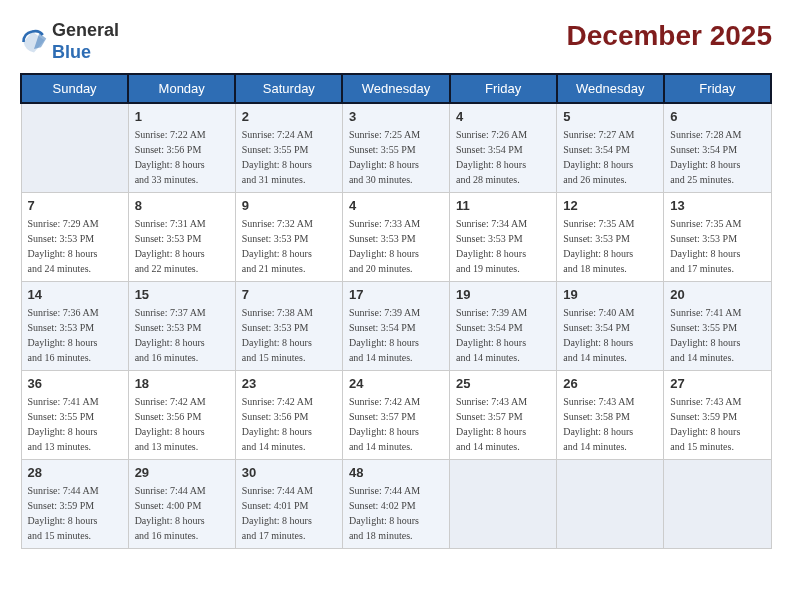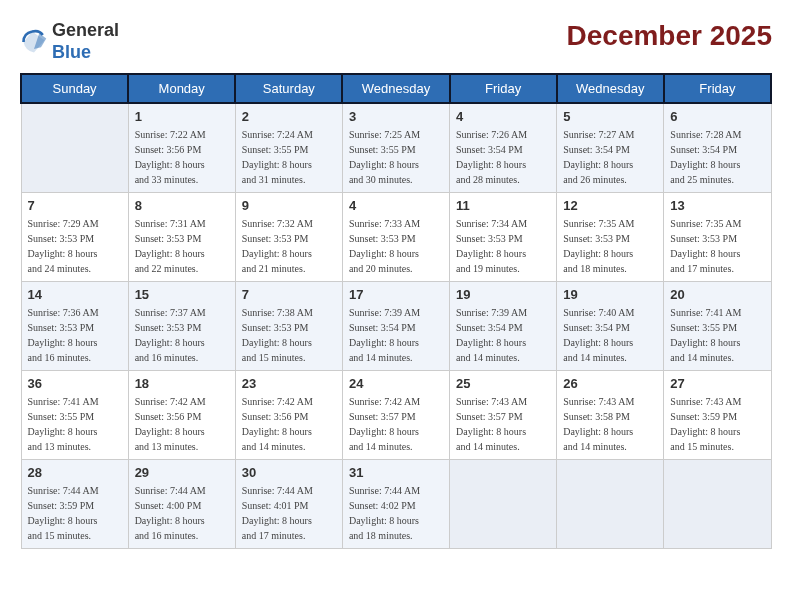--- a/index.html
+++ b/index.html
@@ -246,21 +246,21 @@
         </td>
         <td>
           <span class="day-number">29</span>
           <div class="day-info">Sunrise: 7:44 AM<br>Sunset: 4:00 PM<br>Daylight: 8 hours<br>and 16 minutes.</div>
         </td>
         <td>
           <span class="day-number">30</span>
           <div class="day-info">Sunrise: 7:44 AM<br>Sunset: 4:01 PM<br>Daylight: 8 hours<br>and 17 minutes.</div>
         </td>
         <td>
-          <span class="day-number">31</span>
+          <span class="day-number">48</span>
           <div class="day-info">Sunrise: 7:44 AM<br>Sunset: 4:02 PM<br>Daylight: 8 hours<br>and 18 minutes.</div>
         </td>
         <td class="empty"></td>
         <td class="empty"></td>
         <td class="empty"></td>
       </tr>
     </tbody>
 </table>
 
 </body></html>

